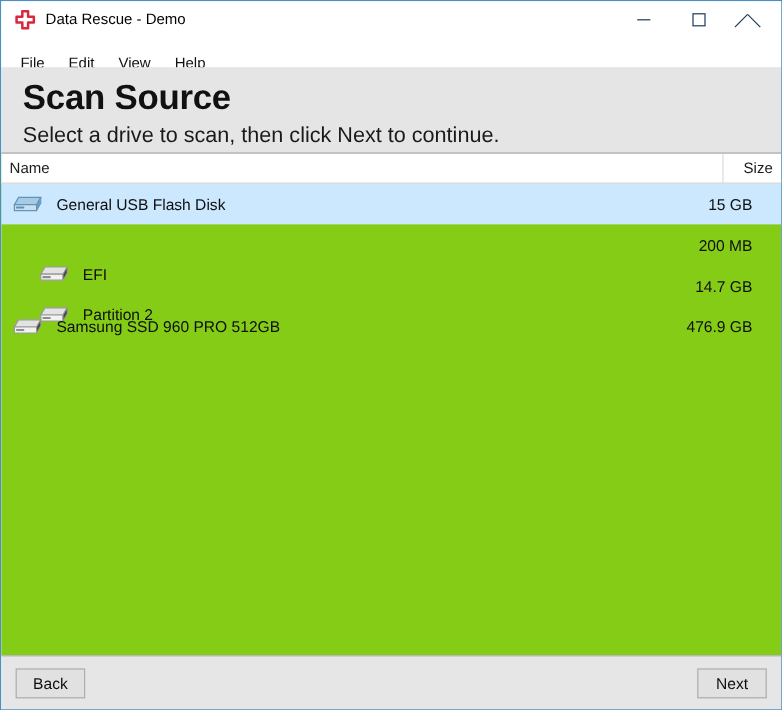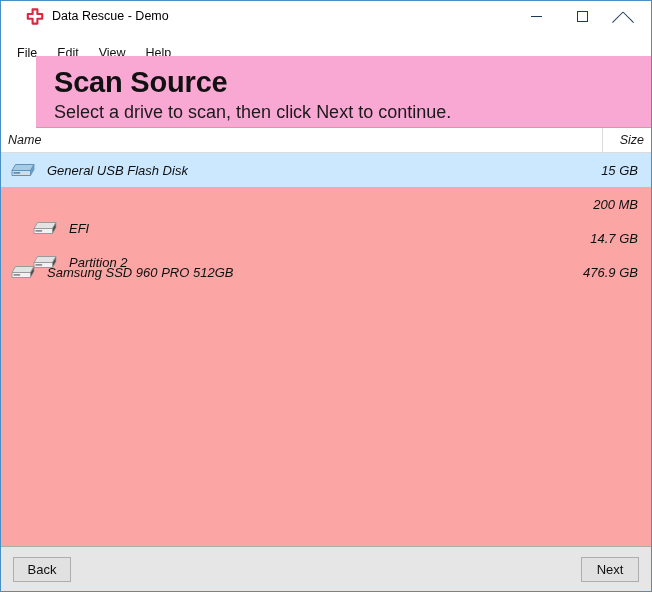--- a/index.html
+++ b/index.html
@@ -25,21 +25,21 @@
   }
 
   
   .titlebar {
     position: relative;
     height: 31px;
     min-height: 31px;
     background: #ffffff;
     display: flex;
     align-items: center;
-    padding-left: 25px;
+    padding-left: 11px;
     box-sizing: border-box;
   }
   .app-icon {
     width: 18px;
     height: 18px;
     margin-right: 8px;
     flex: 0 0 auto;
     position: relative;
     top: 0px;
   }
@@ -114,51 +114,49 @@
     color: #111111;
     padding: 3px 10px 4px 10px;
     cursor: default;
     white-space: nowrap;
     line-height: 1;
     margin-top: 19px;
   }
 
   
   .page-header {
-    background: #f9a8d4;
+    background: #e5e5e5;
     height: 72px;
     min-height: 72px;
     box-sizing: border-box;
     padding: 9px 0 0 18px;
     border-bottom: 1px solid #acacac;
     position: relative;
-    margin-left: 35px;
   }
   .page-title {
     font-size: 29px;
     font-weight: bold;
     color: #111111;
     line-height: 34px;
     letter-spacing: -0.2px;
   }
   .page-subtitle {
     font-size: 18px;
     color: #1a1a1a;
     margin-top: 6px;
     line-height: 14px;
   }
 
   
   .list-wrap {
     flex: 1 1 auto;
-    background: #fca5a5;
+    background: #84cc16;
     display: flex;
     flex-direction: column;
     min-height: 0;
-    font-style: italic;
   }
   .list-header {
     height: 25px;
     min-height: 25px;
     display: flex;
     align-items: center;
     background: #ffffff;
     border-bottom: 1px solid #dcdcdc;
     font-size: 12.5px;
     color: #1a1a1a;
@@ -202,21 +200,21 @@
     flex: 1 1 auto;
     display: flex;
     align-items: center;
     min-width: 0;
     padding-left: 9px;
     box-sizing: border-box;
   }
   .row.child .row-name { padding-left: 31px; margin-top: 48px; }
   .row-size {
     flex: 0 0 auto;
-    padding-right: 13px;
+    padding-right: 24px;
     text-align: right;
     font-size: 13px;
     color: #0f0f0f;
     white-space: nowrap;
   }
   .row-label {
     margin-left: 11px;
     white-space: nowrap;
     overflow: hidden;
     text-overflow: ellipsis;

